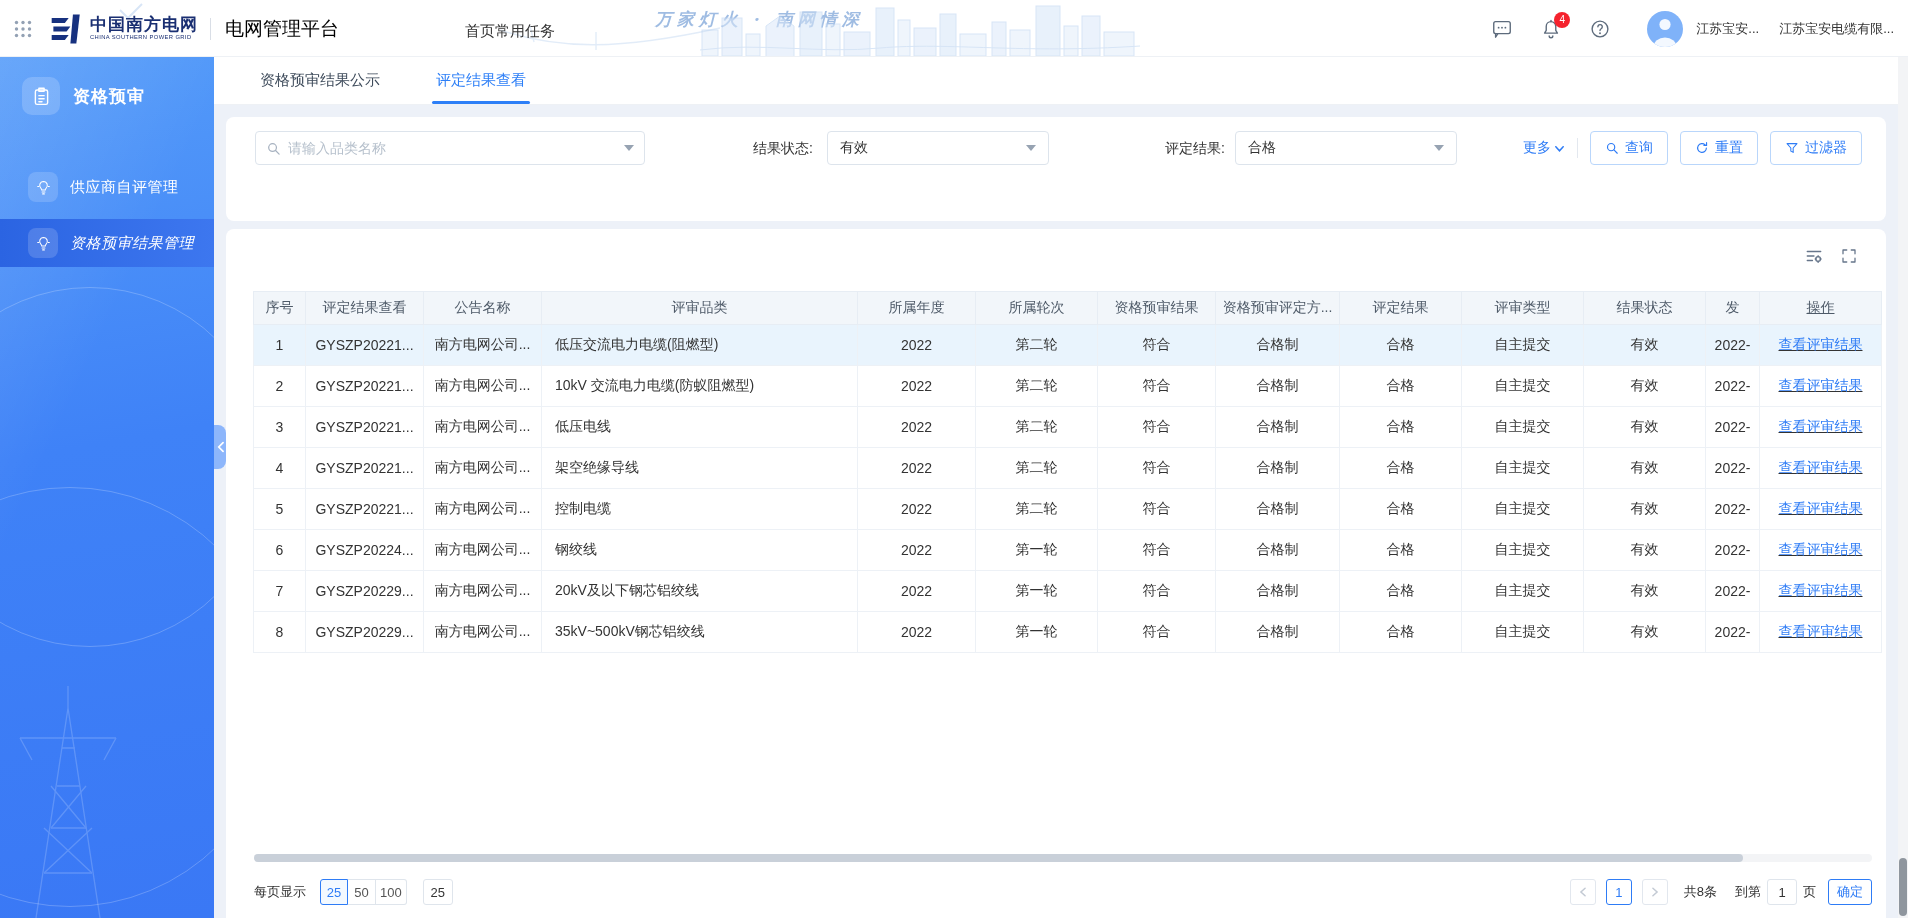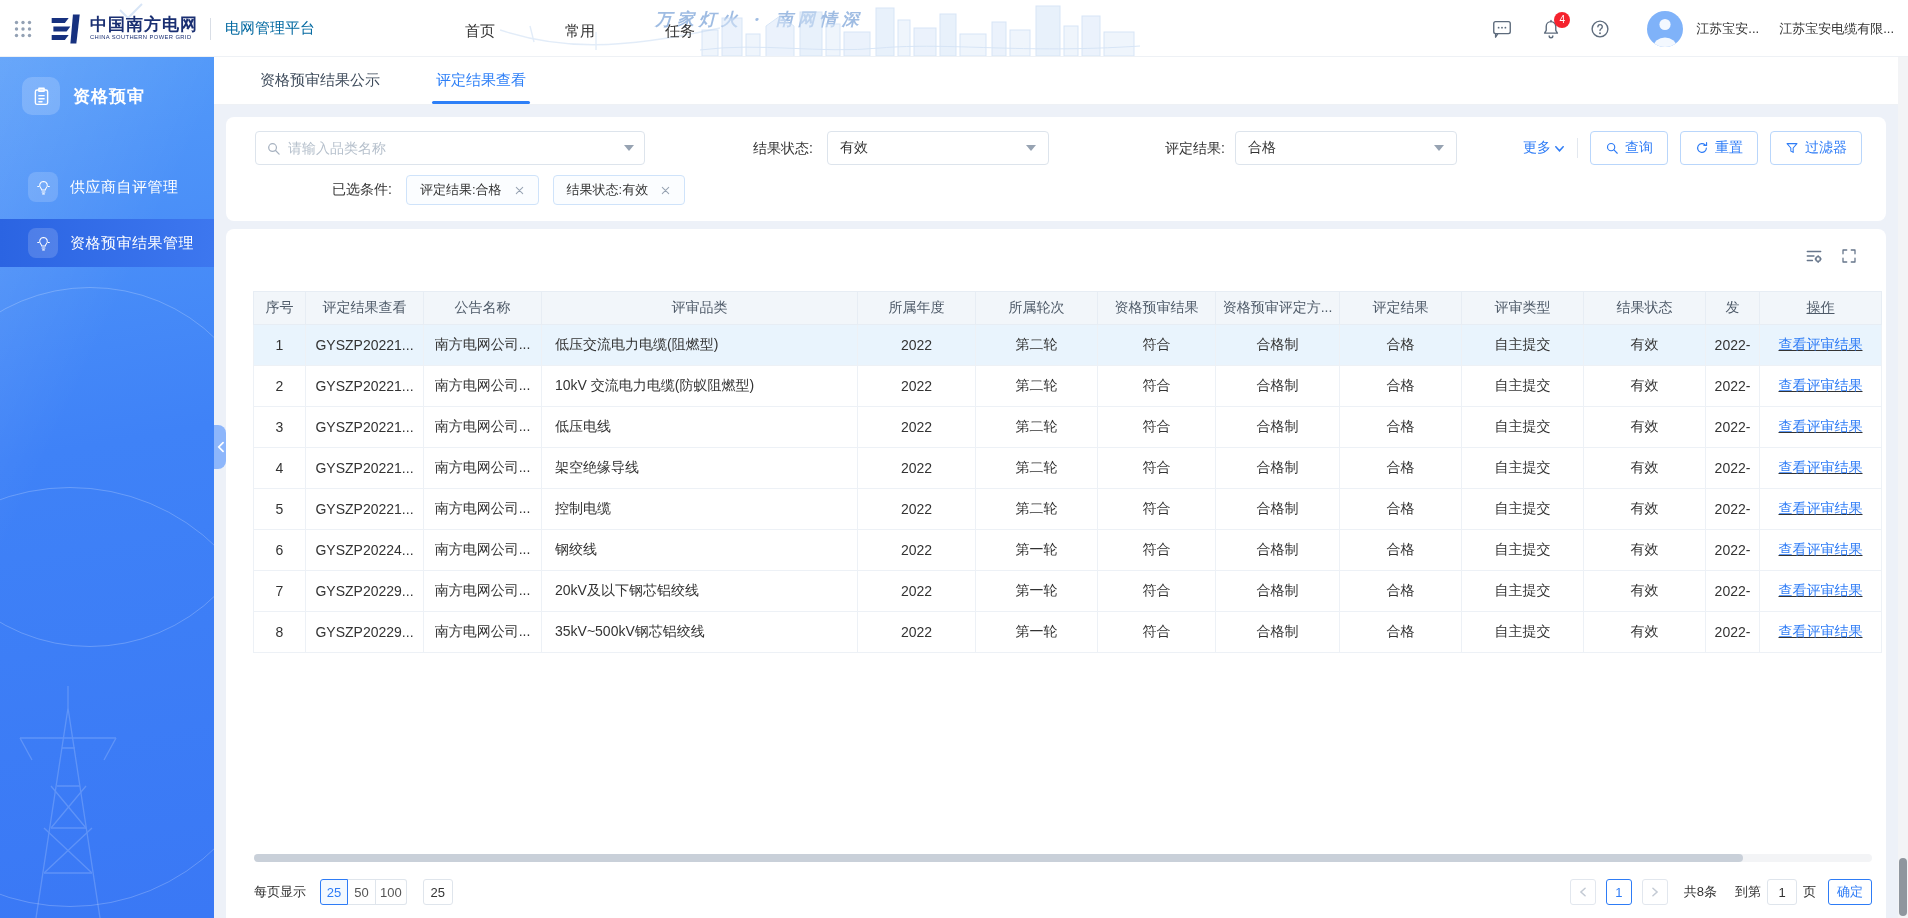--- a/index.html
+++ b/index.html
@@ -13,41 +13,41 @@
   .skyline { position:absolute; left:700px; bottom:0; opacity:.55; }
   .doodle { position:absolute; opacity:.4; }
   .topbar-left { position:absolute; left:0; top:0; height:57px; display:flex; align-items:center; }
   .appgrid { margin-left:14px; width:18px; height:18px; }
   .logo { display:flex; align-items:center; margin-left:18px; }
   .logo-mark { width:34px; height:34px; }
   .logo-text { margin-left:6px; line-height:1; }
   .logo-cn { font-size:17px; font-weight:bold; color:#1a2f72; letter-spacing:1px; display:block; }
   .logo-en { font-size:5.8px; color:#1a2f72; letter-spacing:.4px; display:block; margin-top:2px; }
   .v-div { width:1px; height:22px; background:#d9dee6; margin:0 14px 0 12px; }
-  .platform-title { font-size:15px; color:#0369a1; font-weight:500; }
-  .top-nav { position:absolute; left:465px; top:0; height:63px; display:flex; align-items:center; gap:70px; }
+  .platform-title { font-size:19px; color:#000000; font-weight:500; }
+  .top-nav { position:absolute; left:465px; top:0; height:63px; display:flex; align-items:center; }
   .nav-item { font-size:15px; color:#333; width:30px; text-align:center; cursor:pointer; white-space:nowrap; }
   .topbar-right { position:absolute; right:14px; top:0; height:57px; display:flex; align-items:center; }
   .tb-ico { width:22px; height:22px; margin-left:27px; position:relative; cursor:pointer; }
   .tb-ico svg { width:22px; height:22px; }
   .badge { position:absolute; top:-6px; right:-8px; min-width:16px; height:16px; border-radius:8px; background:#f5222d; color:#fff; font-size:10px; line-height:16px; text-align:center; padding:0 3px; }
   .avatar { width:36px; height:36px; border-radius:50%; background:#7fb2f9; margin-left:36px; overflow:hidden; display:flex; align-items:flex-end; justify-content:center; }
   .user-name { font-size:13px; color:#333; margin-left:13px; max-width:78px; white-space:nowrap; }
   .company { font-size:13px; color:#333; margin-left:20px; max-width:150px; white-space:nowrap; }
 
   
   .sidebar { position:absolute; top:57px; left:0; width:214px; bottom:0; background:linear-gradient(170deg,#549bf9 0%,#3f82f7 45%,#3a78f5 100%); z-index:20; overflow:hidden; }
   .sidebar::before { content:''; position:absolute; inset:0; background:linear-gradient(115deg,rgba(255,255,255,.12) 0%,rgba(255,255,255,0) 38%); }
   .side-section { display:flex; align-items:center; margin:20px 0 0 22px; position:relative; }
   .sec-ico { width:38px; height:38px; border-radius:10px; background:rgba(255,255,255,.18); display:flex; align-items:center; justify-content:center; }
   .sec-ico svg { width:21px; height:21px; }
   .side-section-label { color:#fff; font-size:17px; font-weight:bold; margin-left:13px; letter-spacing:1px; }
   #side-items { margin-top:48px; position:relative; }
   .side-item { height:48px; display:flex; align-items:center; padding-left:28px; cursor:pointer; margin-top:8px; }
-  .side-item.active { background:linear-gradient(90deg,#2b64e2,#3d77ef); }
+  .side-item.active { background:linear-gradient(90deg,#2b64e2,#3d77ef);font-style:italic; }
   .side-ico { width:30px; height:30px; border-radius:8px; background:rgba(255,255,255,.16); display:flex; align-items:center; justify-content:center; }
   .side-ico svg { width:17px; height:17px; }
   .side-label { color:#fff; font-size:15px; margin-left:12px; letter-spacing:.5px; }
   .wave { position:absolute; border:1px solid rgba(255,255,255,.22); border-radius:50%; }
   .wave1 { width:360px; height:360px; left:-90px; top:230px; }
   .wave2 { width:420px; height:420px; left:-140px; top:430px; }
   .tower { position:absolute; left:6px; bottom:0; opacity:.22; }
   .collapse-handle { position:absolute; left:214px; top:425px; width:12px; height:44px; background:#8db6fb; border-radius:0 8px 8px 0; z-index:25; display:flex; align-items:center; justify-content:center; cursor:pointer; }
   .collapse-handle svg { width:9px; height:12px; }
 
@@ -316,41 +316,20 @@
             </svg>
           <span>重置</span>
         </button>
         <button class="btn">
           <svg viewBox="0 0 24 24" fill="none" stroke="#2e7cf6" stroke-width="1.8" stroke-linejoin="round">
               <path d="M3.5 4.5 H20.5 L14 12 V19.5 L10 17.4 V12 Z"></path>
             </svg>
           <span>过滤器</span>
         </button>
       </div>
-      <div class="selected-row">
-        <span class="cond-label">已选条件:</span>
-        <span id="tag-list" style="display:flex;gap:14px">
-            <span class="cond-tag">
-              <span>评定结果:合格</span>
-              <span class="tag-close">
-                <svg viewBox="0 0 24 24" fill="none" stroke="#97a3b2" stroke-width="2.2" stroke-linecap="round">
-                  <path d="M5 5 L19 19 M19 5 L5 19"></path>
-                </svg>
-              </span>
-            </span>
-            <span class="cond-tag">
-              <span>结果状态:有效</span>
-              <span class="tag-close">
-                <svg viewBox="0 0 24 24" fill="none" stroke="#97a3b2" stroke-width="2.2" stroke-linecap="round">
-                  <path d="M5 5 L19 19 M19 5 L5 19"></path>
-                </svg>
-              </span>
-            </span>
-          </span>
-      </div>
     </section>
 
     <section class="table-card">
       <div class="card-tools">
         <svg viewBox="0 0 24 24" fill="none" stroke="#66758a" stroke-width="1.7" stroke-linecap="round">
             <path d="M3 6 H21 M3 12 H12 M3 18 H10"></path>
             <circle cx="17.5" cy="16" r="3.2"></circle>
             <path d="M17.5 11.5 V13 M17.5 19 V20.5 M13.6 16 H15 M20 16 H21.4"></path>
           </svg>
         <svg viewBox="0 0 24 24" fill="none" stroke="#66758a" stroke-width="1.7" stroke-linecap="round" stroke-linejoin="round">

